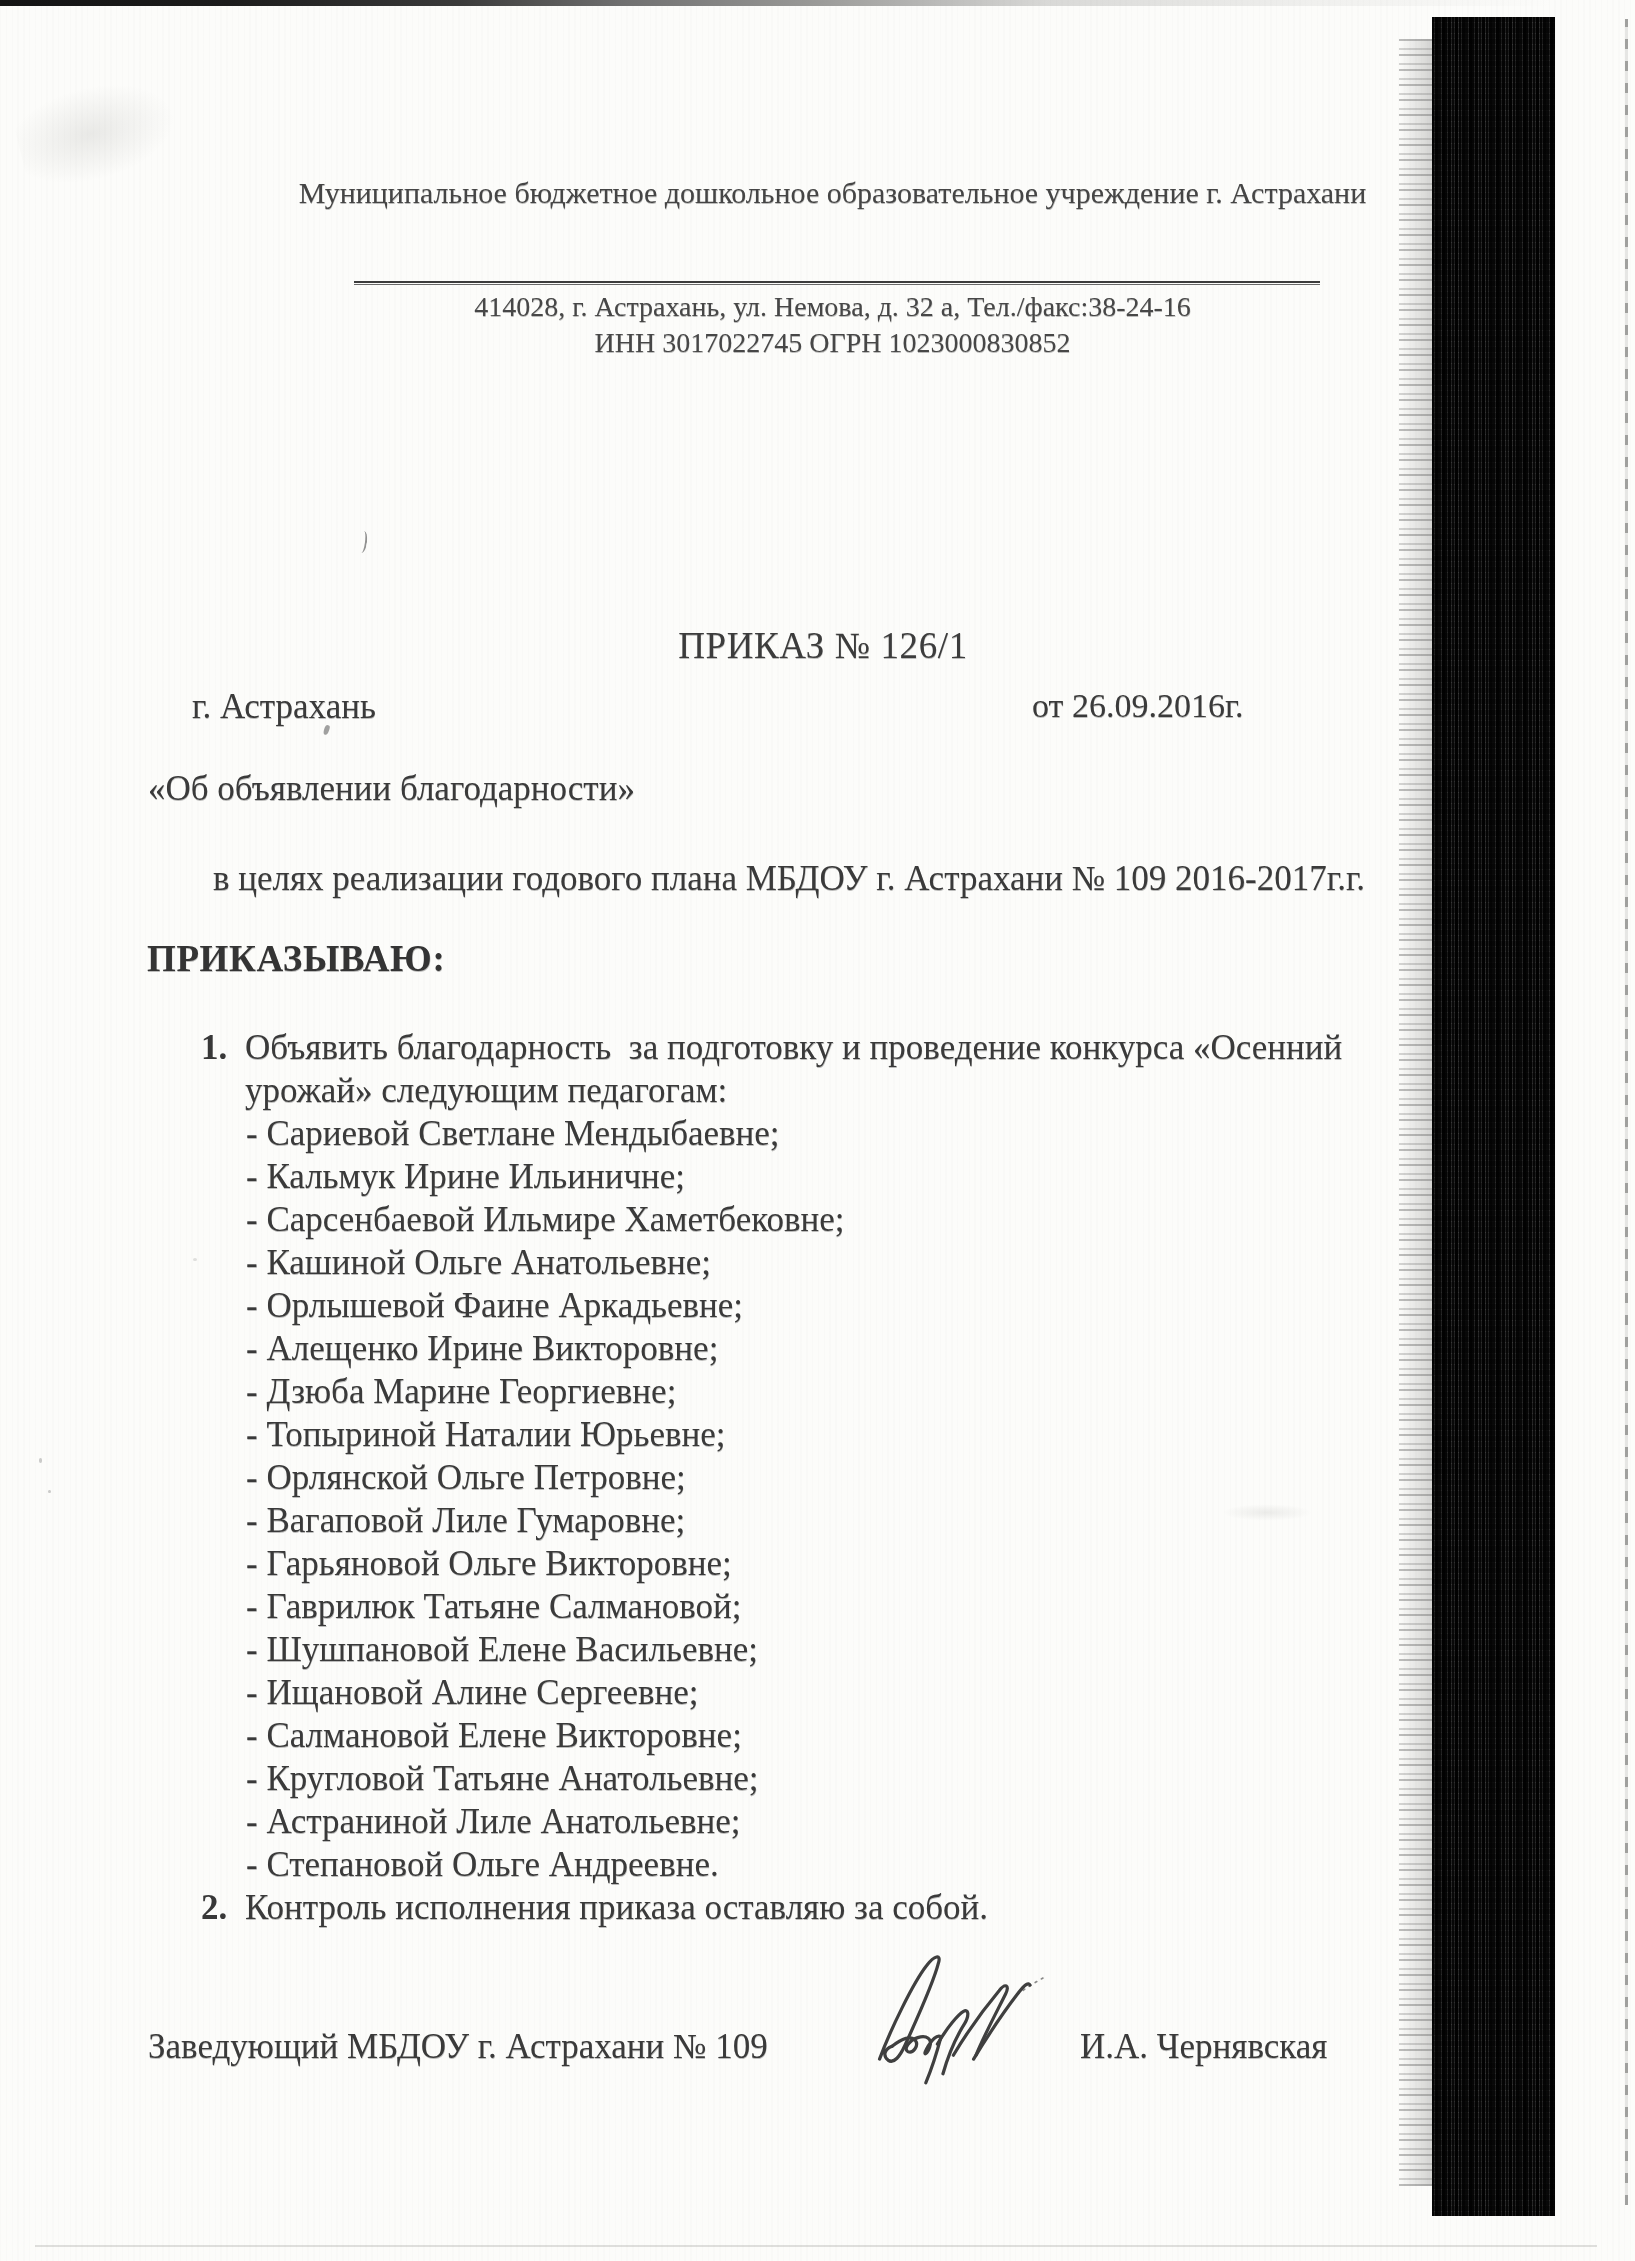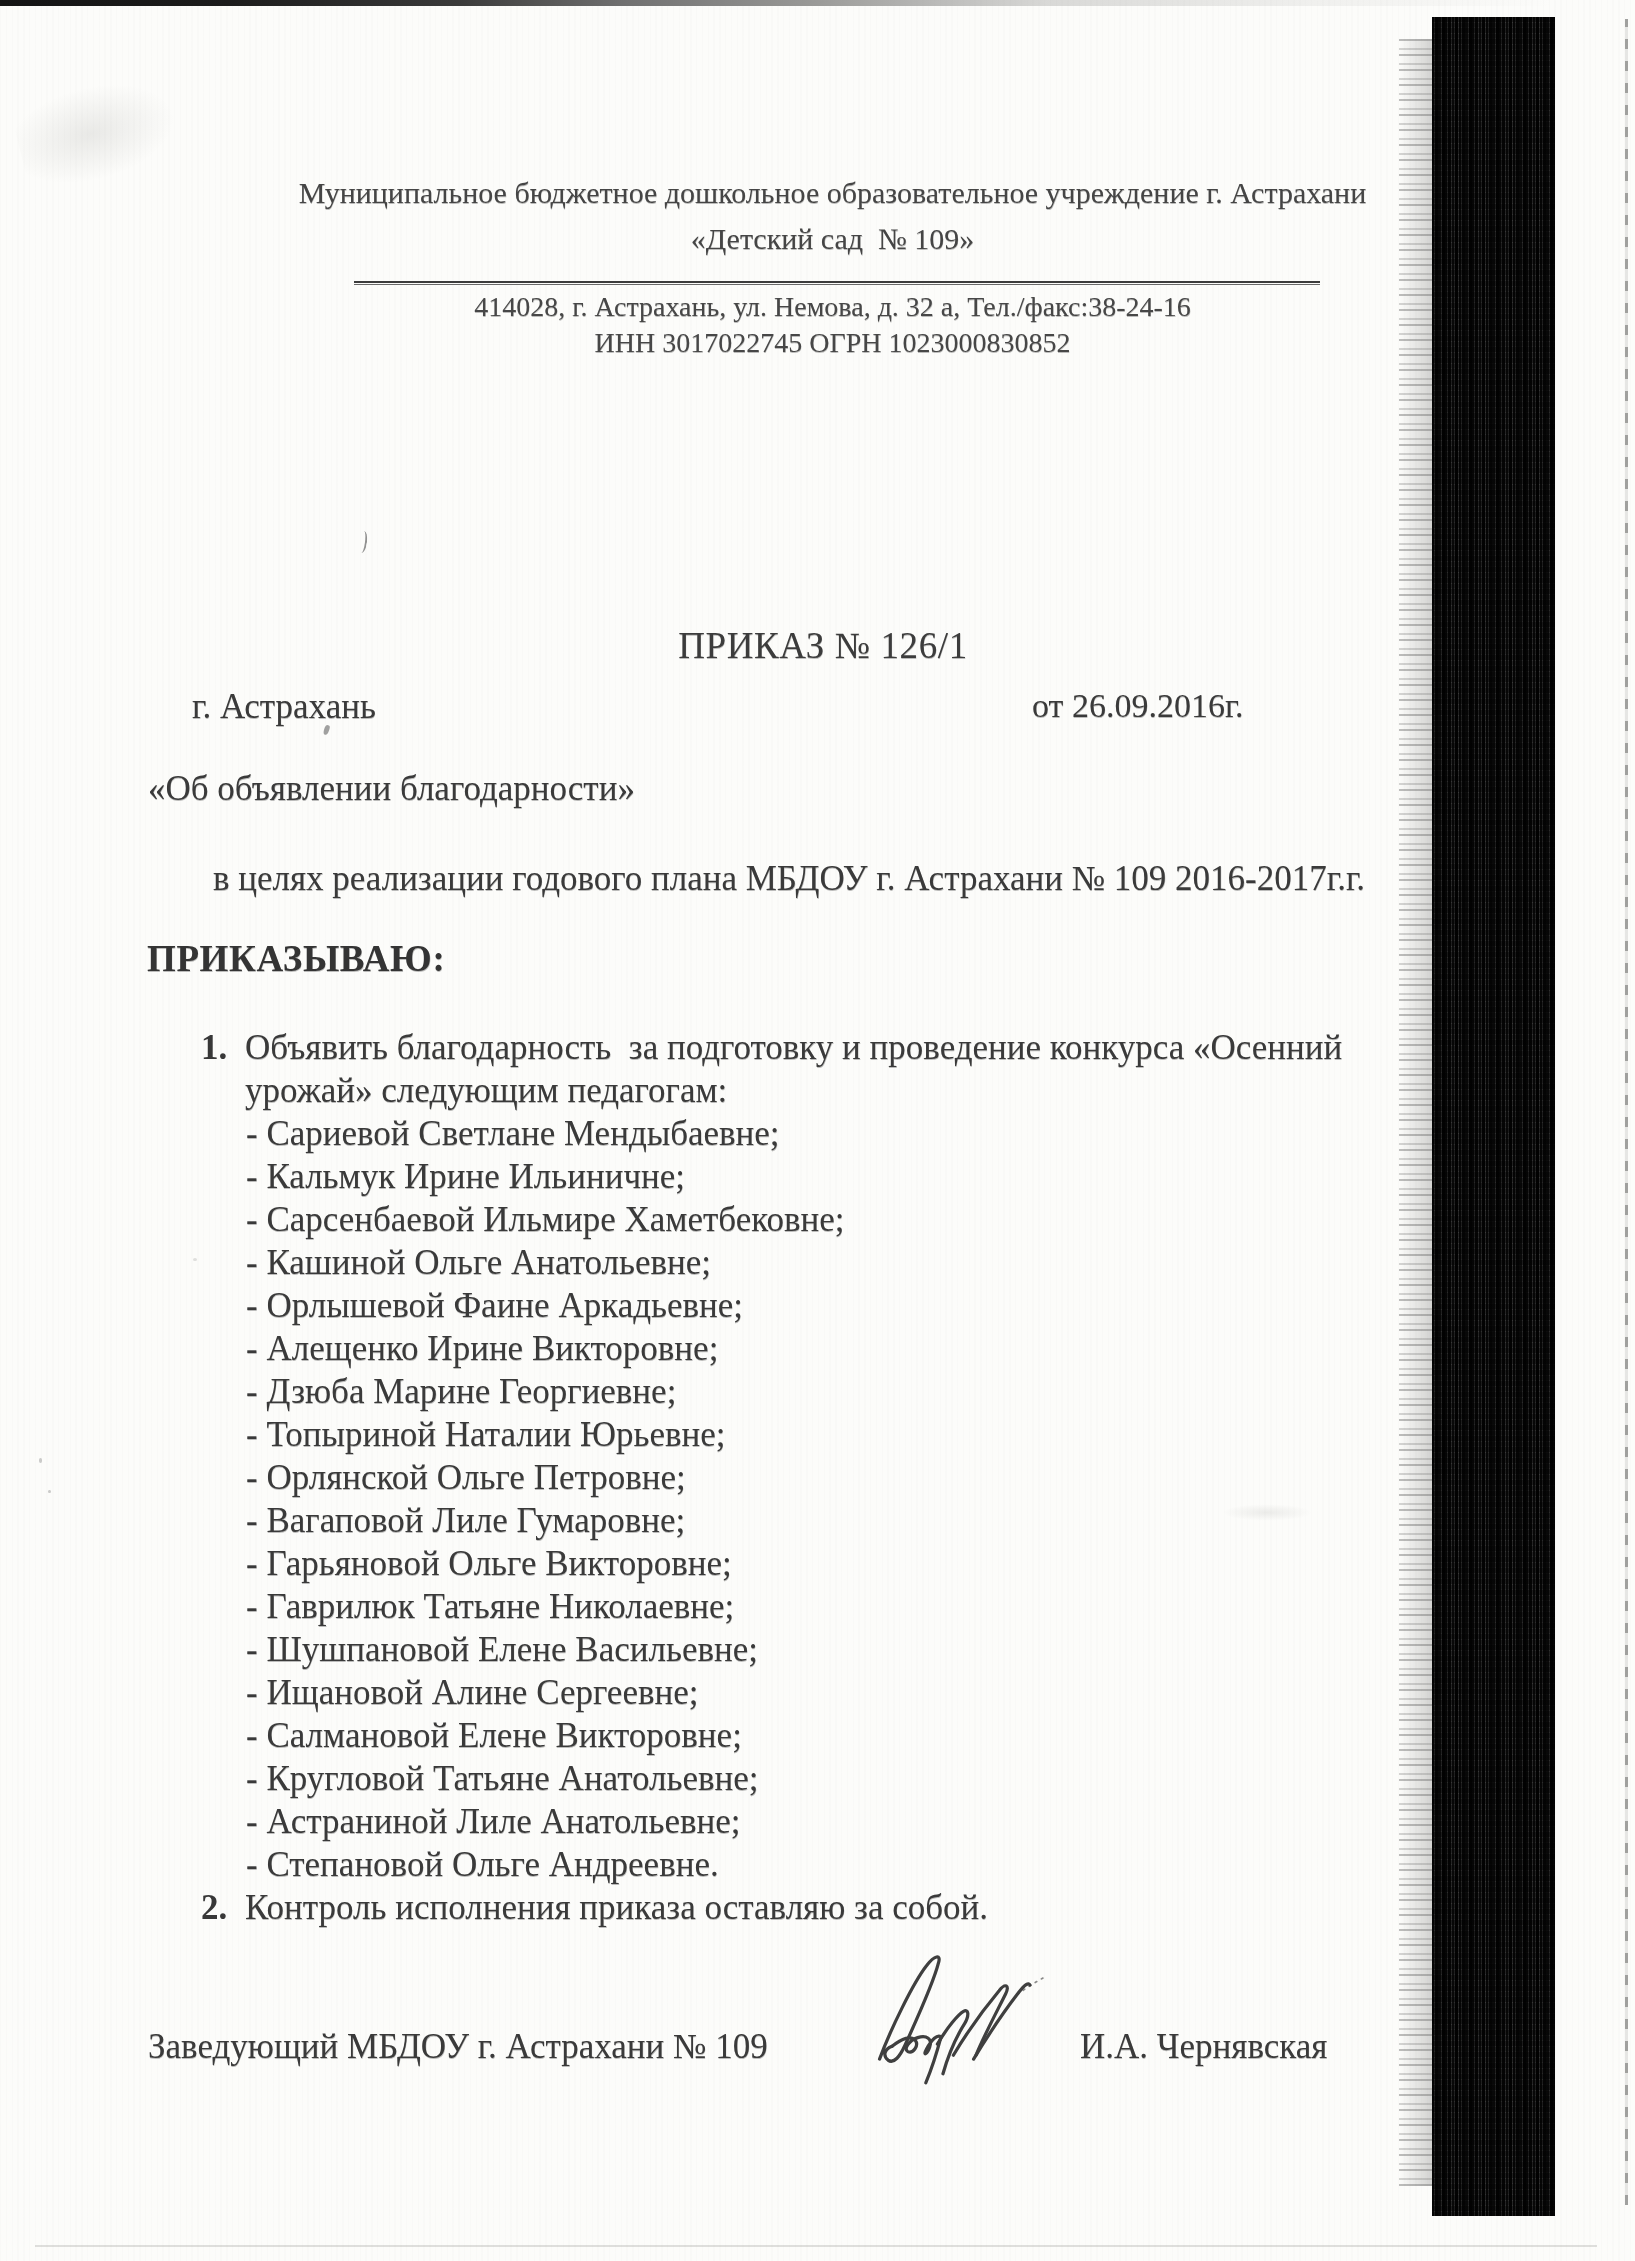--- a/index.html
+++ b/index.html
@@ -93,21 +93,20 @@
   <div class="abs edge-line"></div>
   <div class="abs bottom-line"></div>
   <div class="abs mark-squiggle"></div>
   <div class="abs mark-comma"></div>
   <div class="abs speck s1"></div>
   <div class="abs speck s2"></div>
   <div class="abs speck s3"></div>
   <div class="abs ghost"></div>
 
   <div class="abs centerband org1 soft">Муниципальное бюджетное дошкольное образовательное учреждение г. Астрахани</div>
-  <div class="abs centerband org2 soft">«Детский сад  № 109»</div>
   <div class="abs rule"></div>
   <div class="abs centerband addr soft">414028, г. Астрахань, ул. Немова, д. 32 а, Тел./факс:38-24-16</div>
   <div class="abs centerband inn soft">ИНН 3017022745 ОГРН 1023000830852</div>
 
   <div class="abs title soft">ПРИКАЗ № 126/1</div>
   <div class="abs city soft">г. Астрахань</div>
   <div class="abs date soft">от 26.09.2016г.</div>
   <div class="abs subject soft">«Об объявлении благодарности»</div>
   <div class="abs preamble soft">в целях реализации годового плана МБДОУ г. Астрахани № 109 2016-2017г.г.</div>
   <div class="abs directive soft">ПРИКАЗЫВАЮ:</div>
@@ -121,21 +120,21 @@
     <div class="teacher soft">- Кальмук Ирине Ильиничне;</div>
     <div class="teacher soft">- Сарсенбаевой Ильмире Хаметбековне;</div>
     <div class="teacher soft">- Кашиной Ольге Анатольевне;</div>
     <div class="teacher soft">- Орлышевой Фаине Аркадьевне;</div>
     <div class="teacher soft">- Алещенко Ирине Викторовне;</div>
     <div class="teacher soft">- Дзюба Марине Георгиевне;</div>
     <div class="teacher soft">- Топыриной Наталии Юрьевне;</div>
     <div class="teacher soft">- Орлянской Ольге Петровне;</div>
     <div class="teacher soft">- Вагаповой Лиле Гумаровне;</div>
     <div class="teacher soft">- Гарьяновой Ольге Викторовне;</div>
-    <div class="teacher soft">- Гаврилюк Татьяне Николаевне;</div>
+    <div class="teacher soft">- Гаврилюк Татьяне Салмановой;</div>
     <div class="teacher soft">- Шушпановой Елене Васильевне;</div>
     <div class="teacher soft">- Ищановой Алине Сергеевне;</div>
     <div class="teacher soft">- Салмановой Елене Викторовне;</div>
     <div class="teacher soft">- Кругловой Татьяне Анатольевне;</div>
     <div class="teacher soft">- Астраниной Лиле Анатольевне;</div>
     <div class="teacher soft">- Степановой Ольге Андреевне.</div>
     <div class="item">
       <span class="num">2.</span>
       <span class="itext soft">Контроль исполнения приказа оставляю за собой.</span>
     </div>

